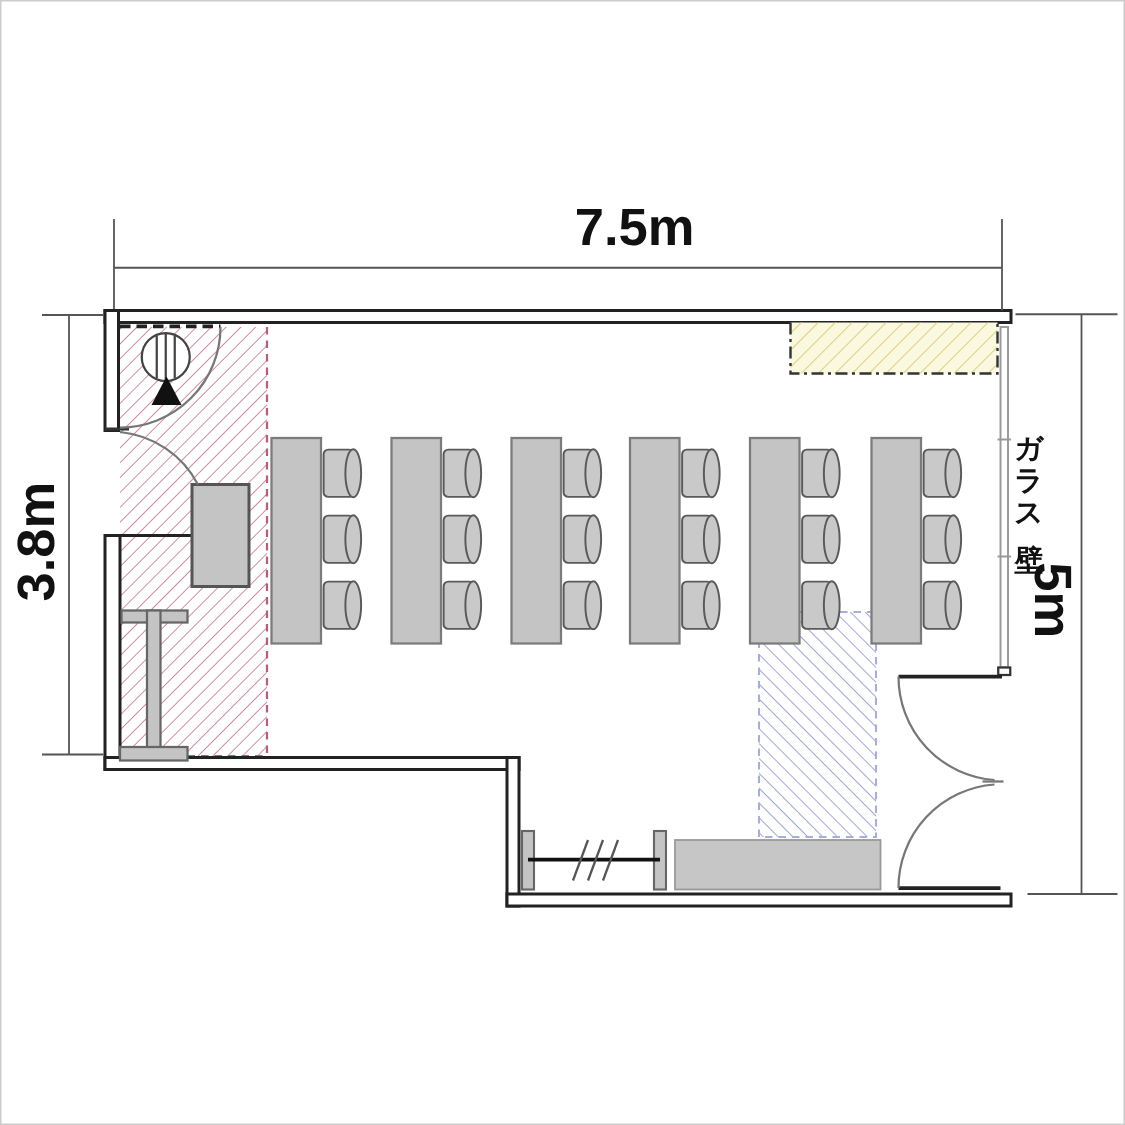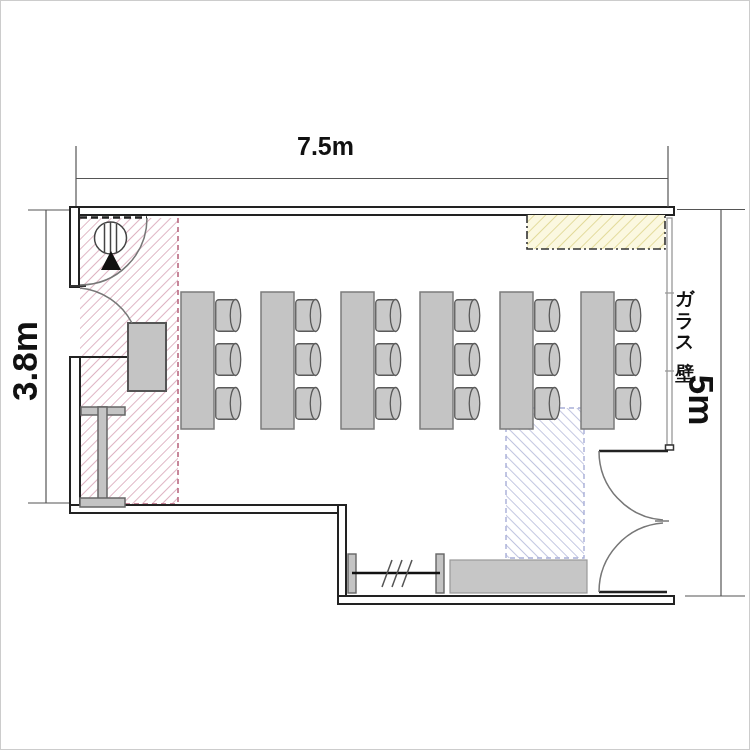--- a/index.html
+++ b/index.html
@@ -3,21 +3,21 @@
 <meta charset="utf-8">
 <style>
   html,body{margin:0;padding:0;background:#fff;}
   #stage{
     position:relative;width:748px;height:748px;background:#ffffff;
     border:1px solid #cccccc;overflow:hidden;
     font-family:"Liberation Sans",sans-serif;
   }
   #plan-svg{position:absolute;left:0;top:0;}
   .lbl{position:absolute;font-weight:bold;color:#111;line-height:1.15;}
-  #dimTop{left:296px;top:131px;width:182px;text-align:left;font-size:25px;}
+  #dimTop{left:280px;top:131px;width:182px;text-align:right;font-size:35px;}
   #dimLeft{left:-67px;top:340px;width:182px;text-align:center;font-size:35px;transform:rotate(-90deg);}
   #dimRight{left:640px;top:379px;width:120px;text-align:center;font-size:35px;transform:rotate(90deg);}
   #glassLbl{left:673px;top:275px;font-size:19px;writing-mode:vertical-rl;text-orientation:upright;letter-spacing:2px;font-weight:bold;}
 </style>
 </head>
 <body>
 
 <div id="stage">
   <svg id="plan-svg" width="748" height="748" viewBox="0 0 748 748">
     <defs>

